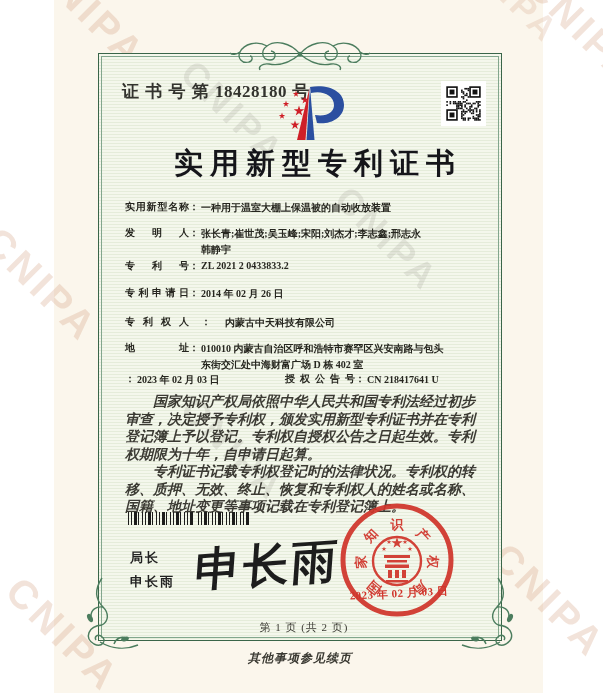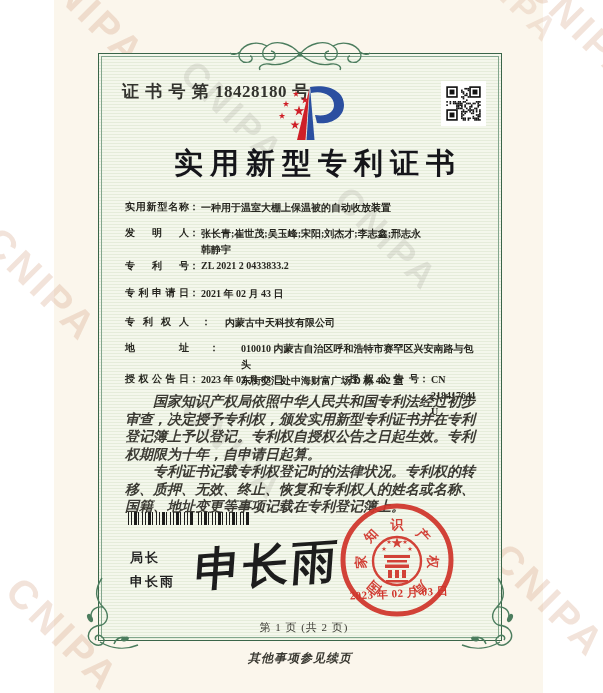--- a/index.html
+++ b/index.html
@@ -312,37 +312,36 @@
 
 <div class="row" style="top:258px;align-items:center;">
   <span class="lbl">专利号</span>
     <span class="colon">：</span>
   <span class="val">ZL 2021 2 0433833.2</span>
 </div>
 
 <div class="row" style="top:286px;">
   <span class="lbl">专利申请日</span>
     <span class="colon">：</span>
-  <span class="val">2021 年 02 月 43 日</span>
+  <span class="val">2014 年 02 月 26 日</span>
 </div>
 
 <div class="row" style="top:315px;gap:12px;">
   <span class="lbl">专利权人</span>
     <span class="colon">：</span>
   <span class="val">内蒙古中天科技有限公司</span>
 </div>
 
-<div class="row" style="top:341px;gap:20px;">
+<div class="row" style="top:341px;">
   <span class="lbl">地址</span>
     <span class="colon">：</span>
   <span class="val"><span>010010 内蒙古自治区呼和浩特市赛罕区兴安南路与包头</span><br><span>东街交汇处中海财富广场 D 栋 402 室</span></span>
 </div>
 
 <div class="row" style="top:372px;">
-  <span class="lbl">授权公告日</span>
     <span class="colon">：</span>
   <span class="val" style="flex:0 0 118px;">2023 年 02 月 03 日</span>
   <span class="lbl" style="margin-left:30px;flex:0 0 70px;width:70px;">授权公告号</span>
     <span class="colon">：</span>
   <span class="val">CN 218417641 U</span>
 </div>
 
 <div class="paras">
   <p>国家知识产权局依照中华人民共和国专利法经过初步审查，决定授予专利权，颁发实用新型专利证书并在专利登记簿上予以登记。专利权自授权公告之日起生效。专利权期限为十年，自申请日起算。</p>
   <p>专利证书记载专利权登记时的法律状况。专利权的转移、质押、无效、终止、恢复和专利权人的姓名或名称、国籍、地址变更等事项记载在专利登记簿上。</p>

